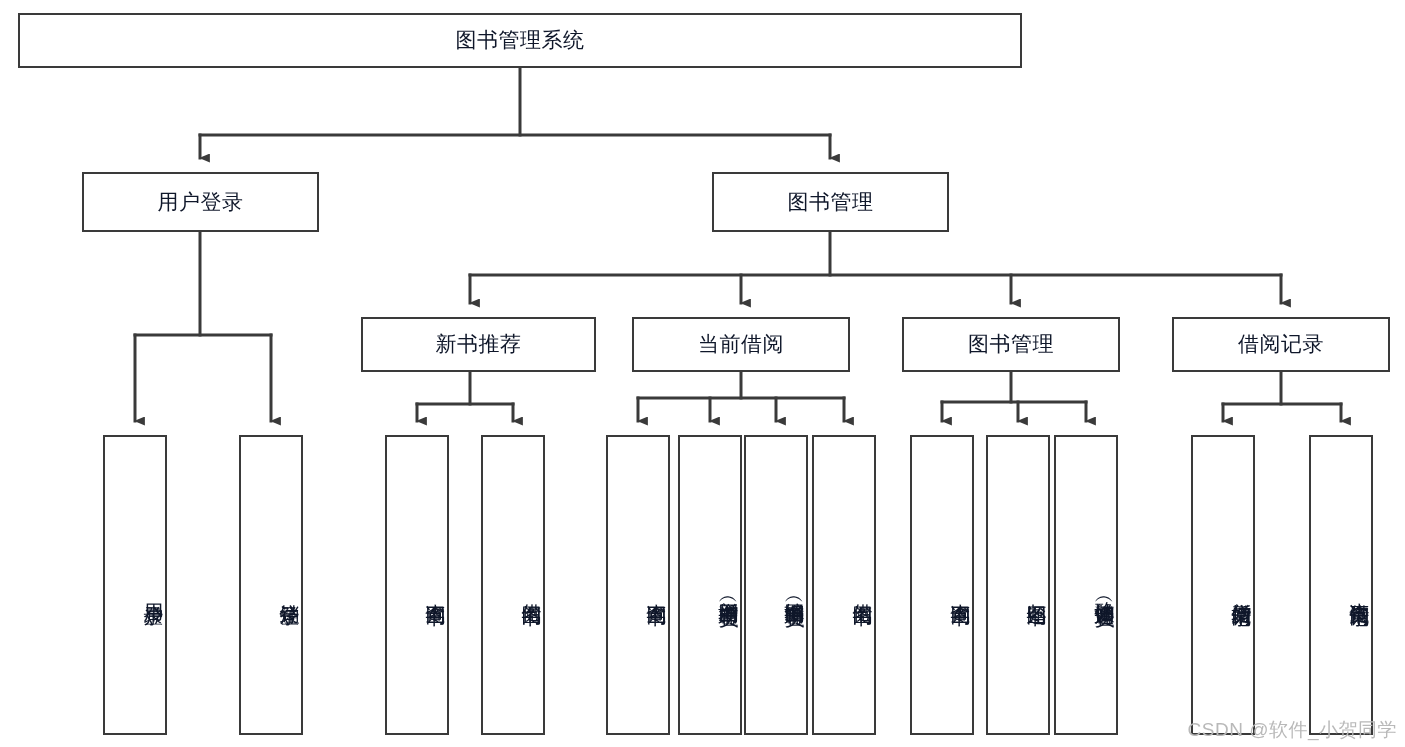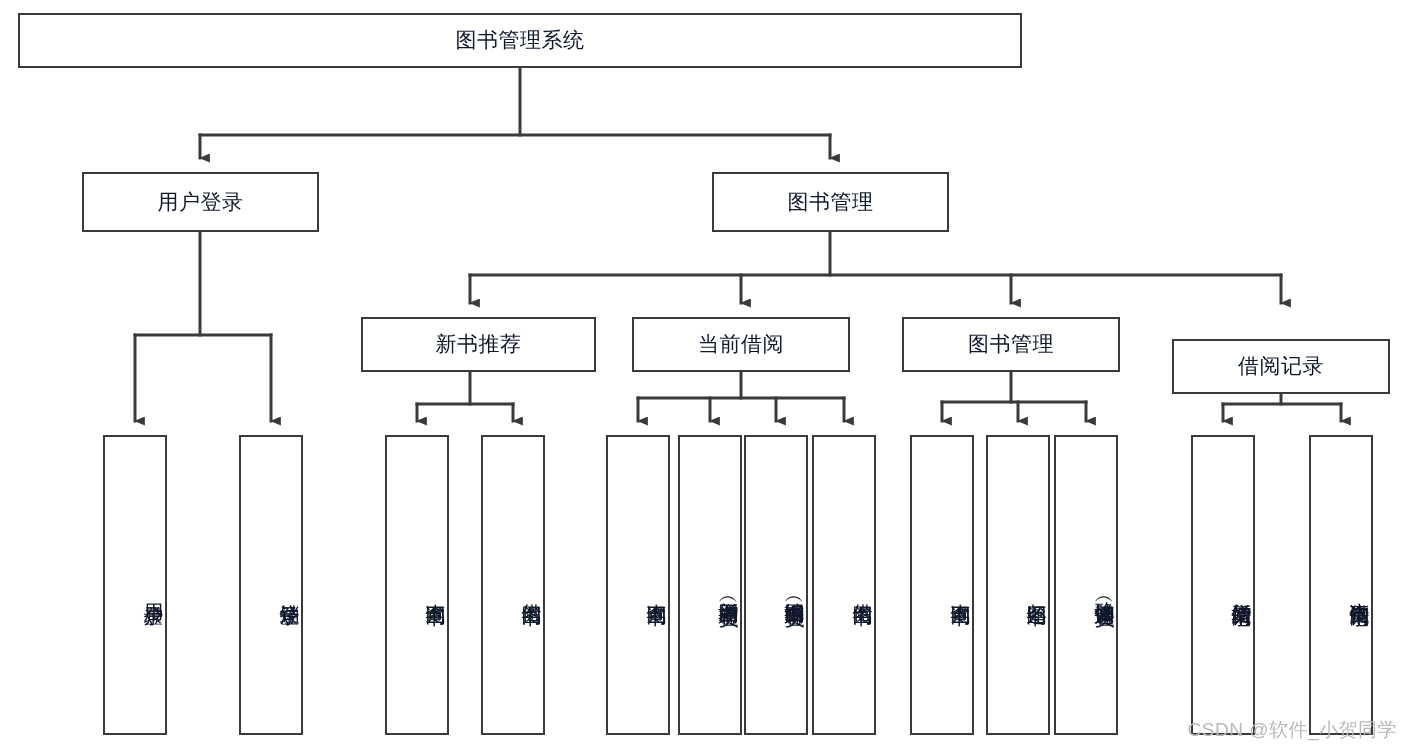--- a/index.html
+++ b/index.html
@@ -137,21 +137,21 @@
 
   <div class="node horiz" style="left:361px; top:317px; width:235px; height:55px;">
     <span>新书推荐</span>
   </div>
   <div class="node horiz" style="left:632px; top:317px; width:218px; height:55px;">
     <span>当前借阅</span>
   </div>
   <div class="node horiz" style="left:902px; top:317px; width:218px; height:55px;">
     <span>图书管理</span>
   </div>
-  <div class="node horiz" style="left:1172px; top:317px; width:218px; height:55px;margin-top:22px;">
+  <div class="node horiz" style="left:1172px; top:317px; width:218px; height:55px;">
     <span>借阅记录</span>
   </div>
 
   <div class="node vert" style="left:103px; top:435px; width:64px; height:300px;">
     <span class="vlabel">用户登录</span>
   </div>
   <div class="node vert" style="left:239px; top:435px; width:64px; height:300px;">
     <span class="vlabel">注销登录</span>
   </div>
   <div class="node vert" style="left:385px; top:435px; width:64px; height:300px;">

